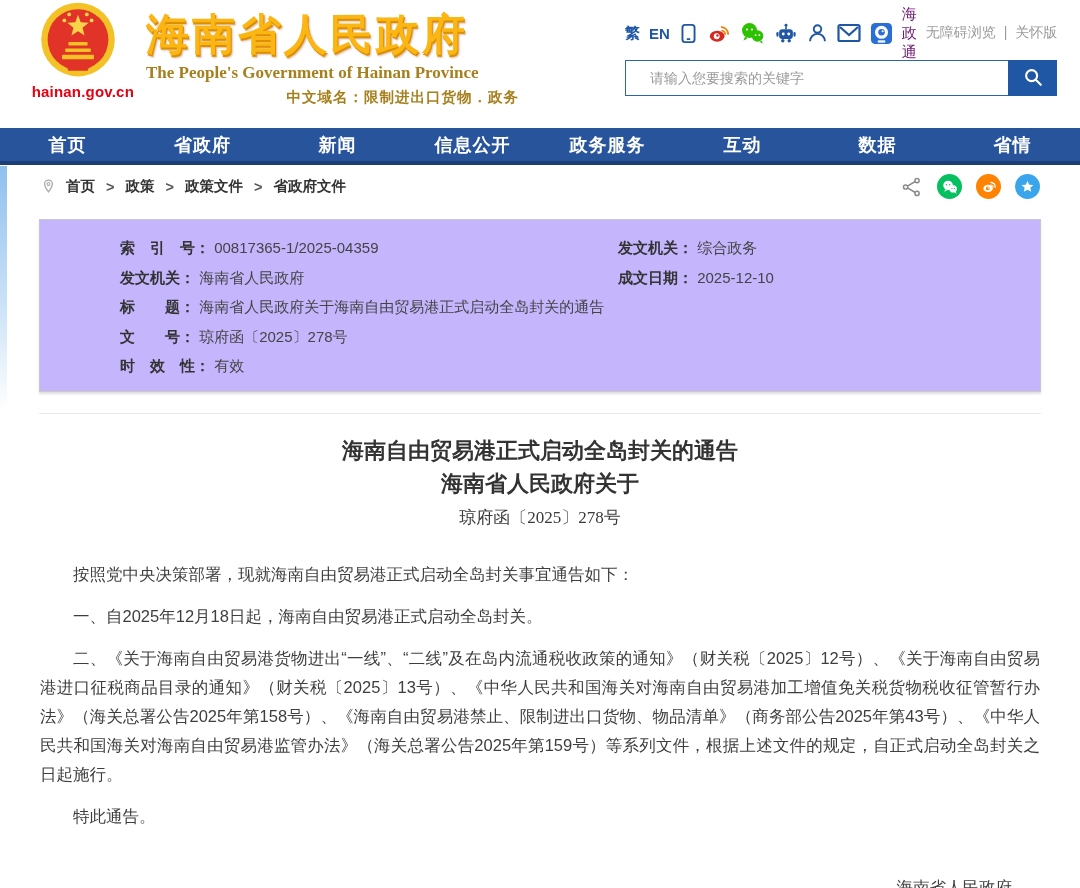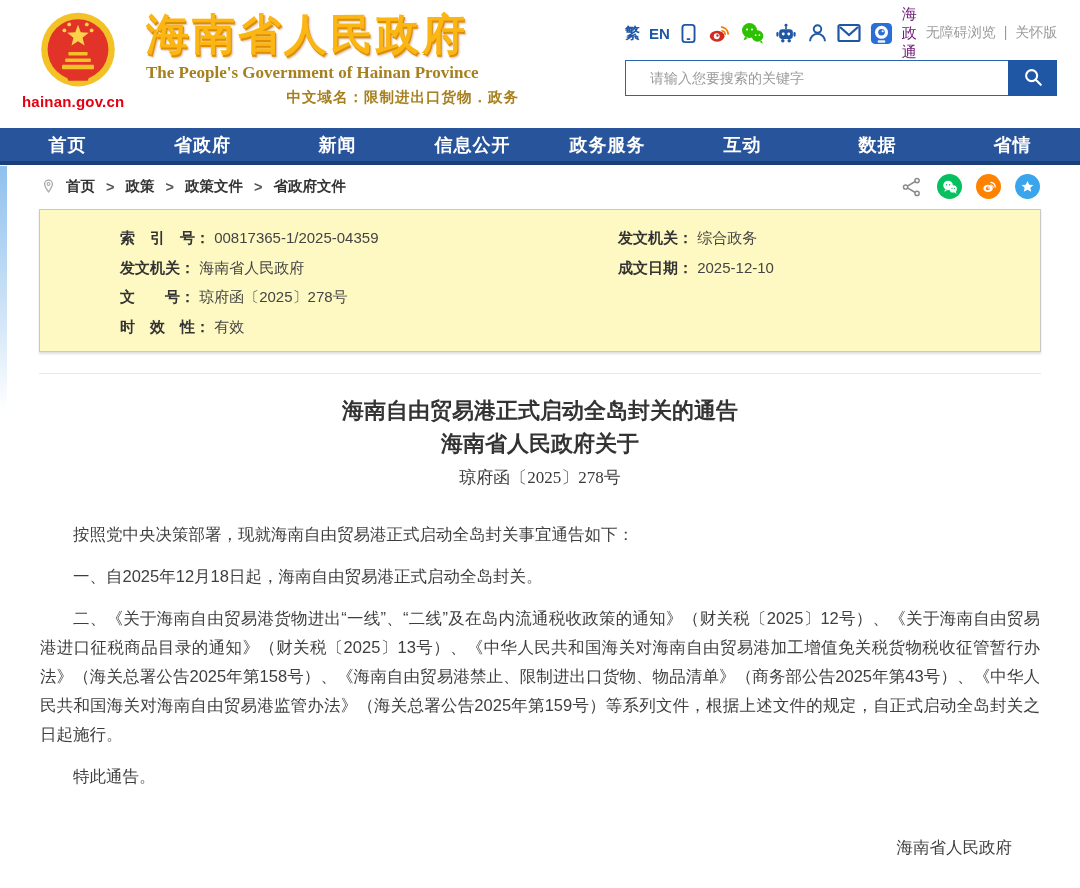--- a/index.html
+++ b/index.html
@@ -7,21 +7,21 @@
   body {
     width:1080px; height:888px; background:#fff; position:relative; overflow:hidden;
     font-family:"Liberation Sans","DejaVu Sans",sans-serif; color:#333;
   }
   
   .left-strip { position:absolute; left:0; top:166px; width:7px; height:245px;
     background:linear-gradient(#8fc0ee,#cfe4f7 60%,rgba(255,255,255,0)); }
 
   
   .header { position:relative; height:128px; background:#fff; }
-  .logo-wrap { position:absolute; left:22px; top:12px; width:112px; text-align:left; cursor:pointer; }
+  .logo-wrap { position:absolute; left:22px; top:2px; width:112px; text-align:right; cursor:pointer; }
   .logo-wrap svg { width:80px; height:80px; display:block; margin:0 auto; }
   .logo-domain { color:#e60012; font-weight:bold; font-size:15px; margin-top:1px; letter-spacing:.2px; }
 
   .title-wrap { position:absolute; left:146px; top:10px; width:375px; }
   .site-title { font-size:43px; font-weight:bold; color:#fcb614; letter-spacing:3px; line-height:1.15;
     text-shadow:1px 2px 0 #dd8f00, 2px 3px 2px rgba(150,60,0,.35); white-space:nowrap; }
   .site-sub { font-family:"Liberation Serif","DejaVu Serif",serif; font-size:17px; font-weight:bold;
     color:#a6801e; margin-top:4px; white-space:nowrap; }
   .site-domain { font-family:"Liberation Serif","DejaVu Serif",serif; font-size:14.5px; font-weight:bold;
     color:#a6801e; text-align:right; margin-top:5px; padding-right:2px; letter-spacing:1px; }
@@ -50,22 +50,22 @@
   .crumb-row { height:43px; display:flex; align-items:center; justify-content:space-between; padding:0 40px; }
   .crumb-left { display:flex; align-items:center; gap:9px; font-size:14.5px; font-weight:bold; color:#333; }
   .crumb-item { cursor:pointer; }
   .crumb-sep { color:#555; font-weight:bold; margin:0 2px; }
   .share-row { display:flex; align-items:center; gap:14px; }
   .share-circle { width:25px; height:25px; border-radius:50%; display:flex; align-items:center;
     justify-content:center; cursor:pointer; }
   .share-plain { cursor:pointer; display:flex; align-items:center; }
 
   
-  .meta-box { margin:1px 39px 0; border:1px solid #c9c9c9; box-shadow:0 2px 2px rgba(0,0,0,.13);
-    padding:13px 0 10px; background:#fef9c3; }
+  .meta-box { margin:11px 39px 0; border:1px solid #c9c9c9; box-shadow:0 2px 2px rgba(0,0,0,.13);
+    padding:13px 0 10px; background:#c4b5fd; }
   .meta-row { display:grid; grid-template-columns:56% 44%; line-height:29.5px; font-size:15px; }
   .meta-cell-left { padding-left:80px; white-space:nowrap; }
   .meta-cell-right { padding-left:18px; white-space:nowrap; }
   .meta-label { font-weight:bold; color:#333; }
   .meta-value { color:#444; }
 
   .soft-divider { margin:21px 39px 0; border-top:1px solid #e9e9e9; height:0; }
 
   
   .doc-head { margin-top:20px; text-align:center; color:#333;
@@ -278,20 +278,30 @@
       <span class="meta-label">发文机关：</span>
       <span class="meta-value">海南省人民政府</span>
     </div>
     <div class="meta-cell-right">
       <span class="meta-label">成文日期：</span>
       <span class="meta-value">2025-12-10</span>
     </div>
   </div>
   <div class="meta-row">
     <div class="meta-cell-left">
+      <span class="meta-label">标　　题：</span>
+      <span class="meta-value">海南省人民政府关于海南自由贸易港正式启动全岛封关的通告</span>
+    </div>
+    <div class="meta-cell-right">
+      <span class="meta-label"></span>
+      <span class="meta-value"></span>
+    </div>
+  </div>
+  <div class="meta-row">
+    <div class="meta-cell-left">
       <span class="meta-label">文　　号：</span>
       <span class="meta-value">琼府函〔2025〕278号</span>
     </div>
   </div>
   <div class="meta-row">
     <div class="meta-cell-left">
       <span class="meta-label">时　效　性：</span>
       <span class="meta-value">有效</span>
     </div>
     <div class="meta-cell-right">

